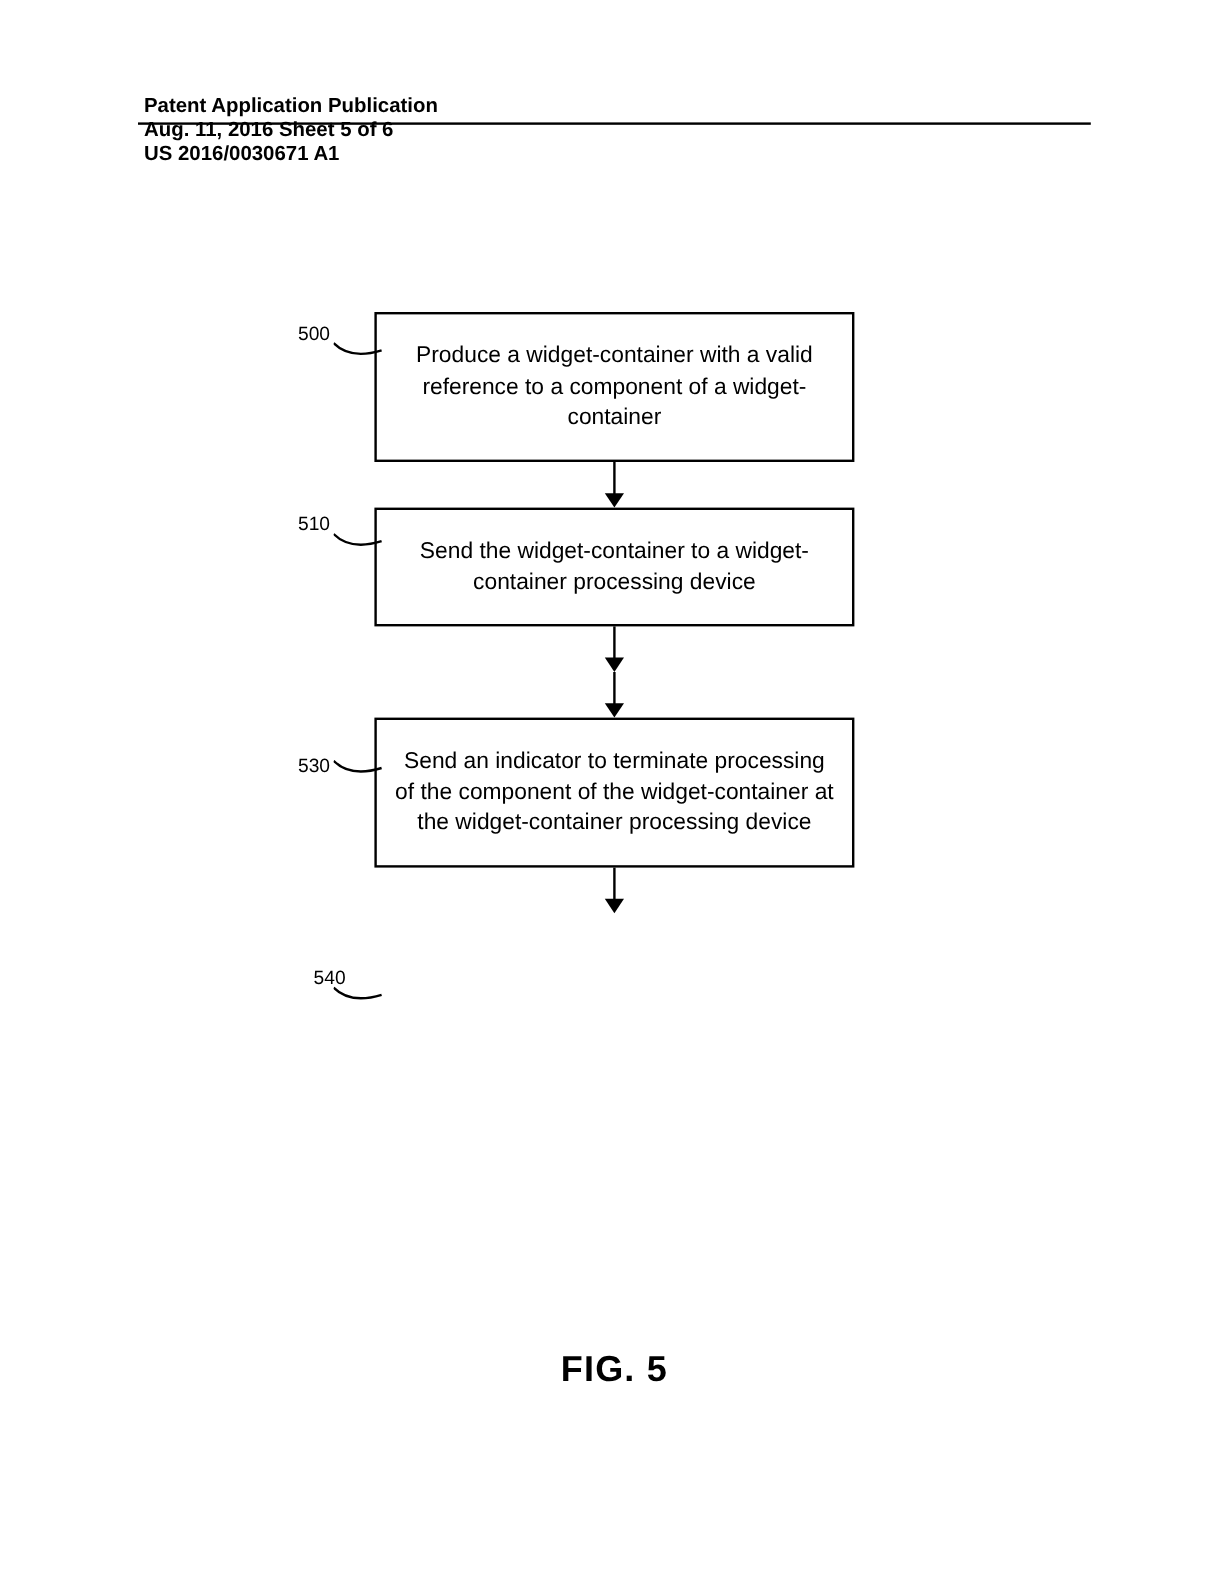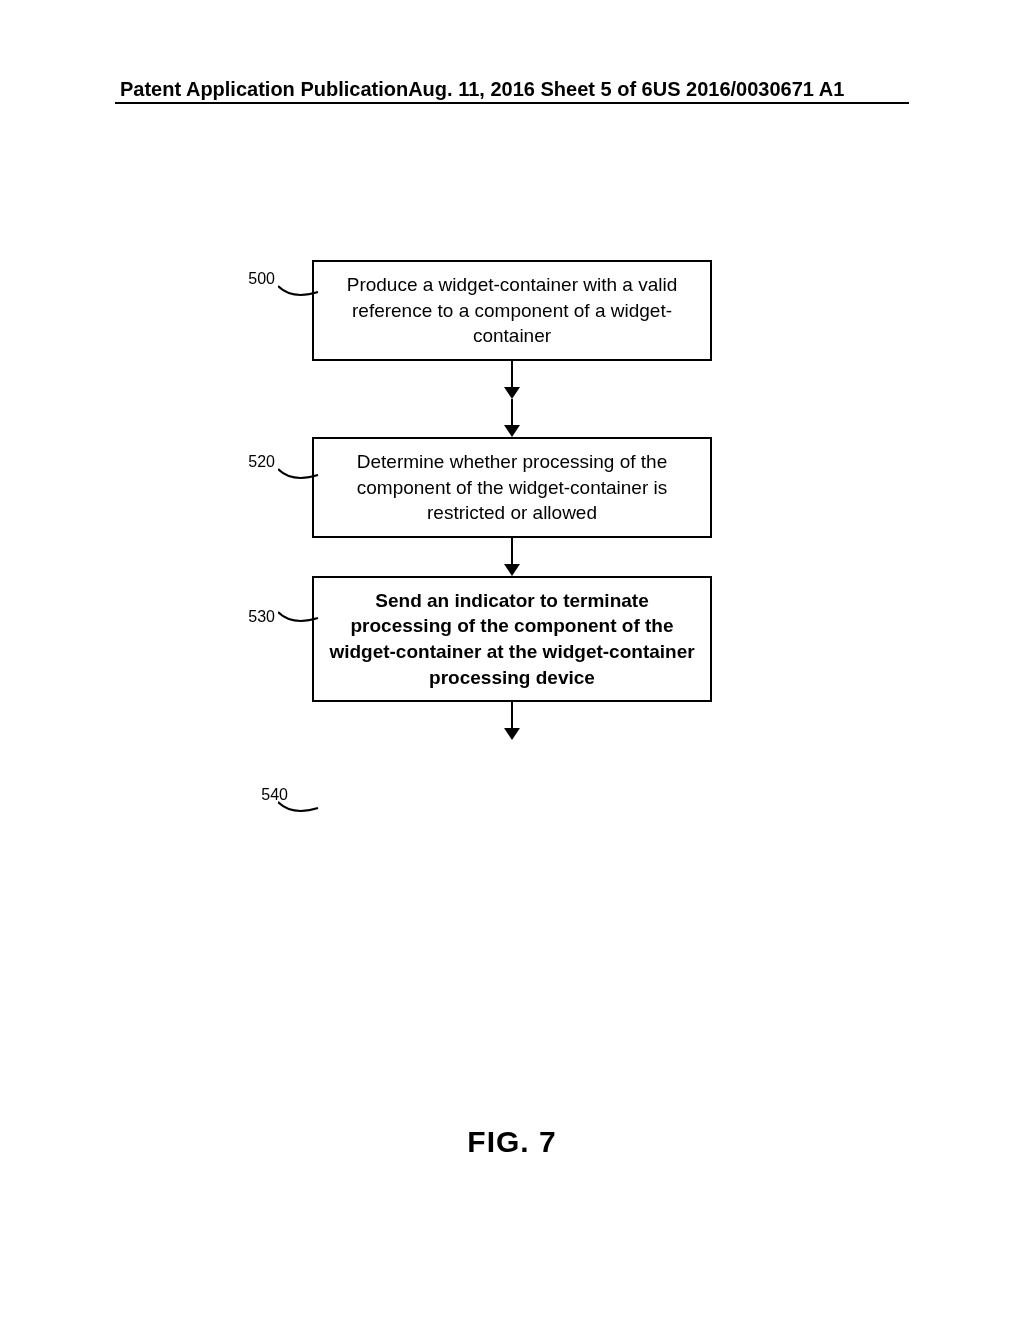--- a/index.html
+++ b/index.html
@@ -5,22 +5,23 @@
   * { box-sizing: border-box; margin: 0; padding: 0; }
   html, body { width: 1024px; height: 1320px; background: #fff; font-family: Arial, Helvetica, sans-serif; color: #000; }
   .page { width: 1024px; height: 1320px; position: relative; }
   .header {
     position: absolute;
     top: 78px;
     left: 120px;
     right: 120px;
     display: flex;
     justify-content: flex-start;
-    font-size: 20px;
+    font-size: 17px;
     font-weight: bold;
+    flex-direction: column;
   }
   .header-rule {
     position: absolute;
     top: 102px;
     left: 115px;
     right: 115px;
     border-top: 2px solid #000;
   }
   .flow {
     position: absolute;
@@ -46,21 +47,21 @@
   }
   .tie {
     position: absolute;
   }
   .box {
     border: 2px solid #000;
     width: 400px;
     text-align: center;
     font-size: 19px;
     line-height: 1.35;
-    padding: 10px 14px;
+    padding: 22px 14px;
     display: flex;
     align-items: center;
     justify-content: center;
   }
   .arrow-gap {
     height: 38px;
     width: 2px;
     position: relative;
     display: flex;
     justify-content: center;
@@ -115,57 +116,57 @@
       </svg>
       <div class="box" style="min-height:86px;">
         <span>Produce a widget-container with a valid reference to a component of a widget-container</span>
       </div>
     </div>
     <div class="arrow-gap">
         <div class="shaft"></div>
         <div class="head"></div>
       </div>
 
+    <div class="row">
+      <span class="ref" style="left:225px; top:6px;">510</span>
+      <svg class="tie" style="left:278px; top:18px;" width="42" height="18">
+        <path d="M0 4 Q14 18 40 10" stroke="#000" stroke-width="2" fill="none"></path>
+      </svg>
+      <div class="box" style="min-height:64px;">
+        <span>Send the widget-container to a widget-container processing device</span>
+      </div>
+    </div>
     <div class="arrow-gap">
         <div class="shaft"></div>
         <div class="head"></div>
       </div>
 
-    <div class="row">
-      <span class="ref" style="left:225px; top:16px;">520</span>
-      <svg class="tie" style="left:278px; top:28px;" width="42" height="18">
-        <path d="M0 4 Q14 18 40 10" stroke="#000" stroke-width="2" fill="none"></path>
-      </svg>
-      <div class="box" style="min-height:86px;">
-        <span>Determine whether processing of the component of the widget-container is restricted or allowed</span>
-      </div>
-    </div>
     <div class="arrow-gap">
         <div class="shaft"></div>
         <div class="head"></div>
       </div>
 
     <div class="row">
       <span class="ref" style="left:225px; top:32px;">530</span>
       <svg class="tie" style="left:278px; top:32px;" width="42" height="18">
         <path d="M0 4 Q14 18 40 10" stroke="#000" stroke-width="2" fill="none"></path>
       </svg>
-      <div class="box" style="min-height:86px;font-weight:bold;">
+      <div class="box" style="min-height:86px;">
         <span>Send an indicator to terminate processing of the component of the widget-container at the widget-container processing device</span>
       </div>
     </div>
     <div class="arrow-gap">
         <div class="shaft"></div>
         <div class="head"></div>
       </div>
 
     <div class="row">
       <span class="ref" style="left:238px; top:46px;">540</span>
       <svg class="tie" style="left:278px; top:58px;" width="42" height="18">
         <path d="M0 4 Q14 18 40 10" stroke="#000" stroke-width="2" fill="none"></path>
       </svg>
     </div>
 
   </div>
 
-  <div class="fig-label">FIG. 7</div>
+  <div class="fig-label">FIG. 5</div>
 
 </div>
 
 </body></html>

